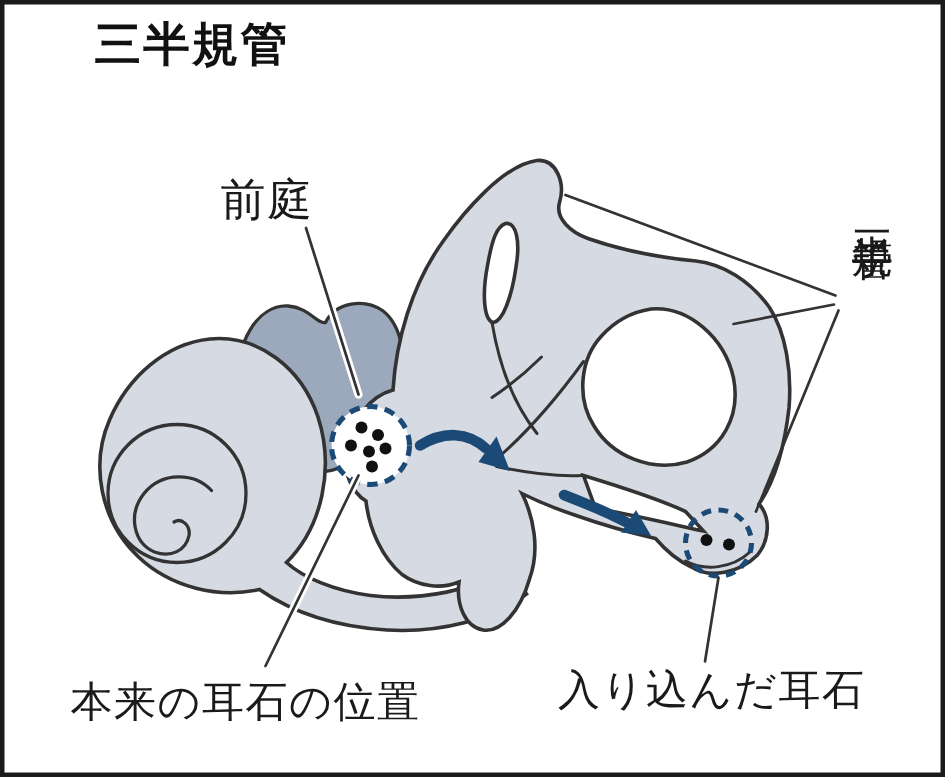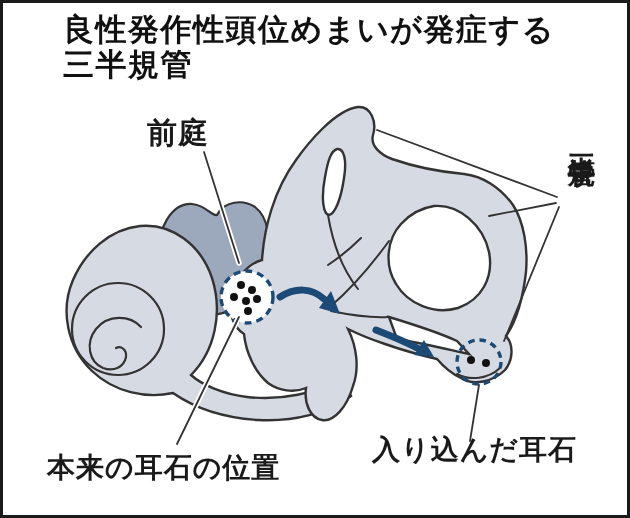--- a/index.html
+++ b/index.html
@@ -14,39 +14,37 @@
     border:3px solid #1a1a1a;pointer-events:none;z-index:50;
   }
   .title{
     position:absolute;left:63px;top:12px;width:540px;
     font-size:31px;font-weight:bold;line-height:35px;letter-spacing:1.5px;
     color:#111;z-index:10;
   }
   .label{
     position:absolute;font-size:28px;letter-spacing:1px;color:#1a1a1a;z-index:10;
     white-space:nowrap;
-    font-weight:bold;
   }
   .label-vestibule{left:147px;top:113px;font-size:30px;}
   .label-canals{
     left:562px;top:132px;
     writing-mode:vertical-rl;text-orientation:upright;
     letter-spacing:2px;height:130px;
   }
   .label-original{left:47px;top:449px;text-align:center;}
-  .label-displaced{left:372px;top:431px;}
+  .label-displaced{left:372px;top:441px;}
   svg.diagram{position:absolute;left:0;top:0;z-index:5;}
 </style>
 </head>
 <body>
 
 <div class="frame"></div>
 
 <div class="title">
-  <div>良性発作性頭位めまいが発症する</div>
   <div>三半規管</div>
 </div>
 
 <svg class="diagram" width="630" height="518" viewBox="0 0 630 518">
 
   <path d="M158,262 C156,228 172,203 192,204 C206,205 211,216 217,215
            C224,201 243,199 255,207 C268,217 272,240 266,262
            C261,286 249,301 234,309 C213,319 190,316 175,302
            C163,291 159,278 158,262 Z" fill="#9ca8bc" stroke="#333333" stroke-width="2.2"></path>
 

